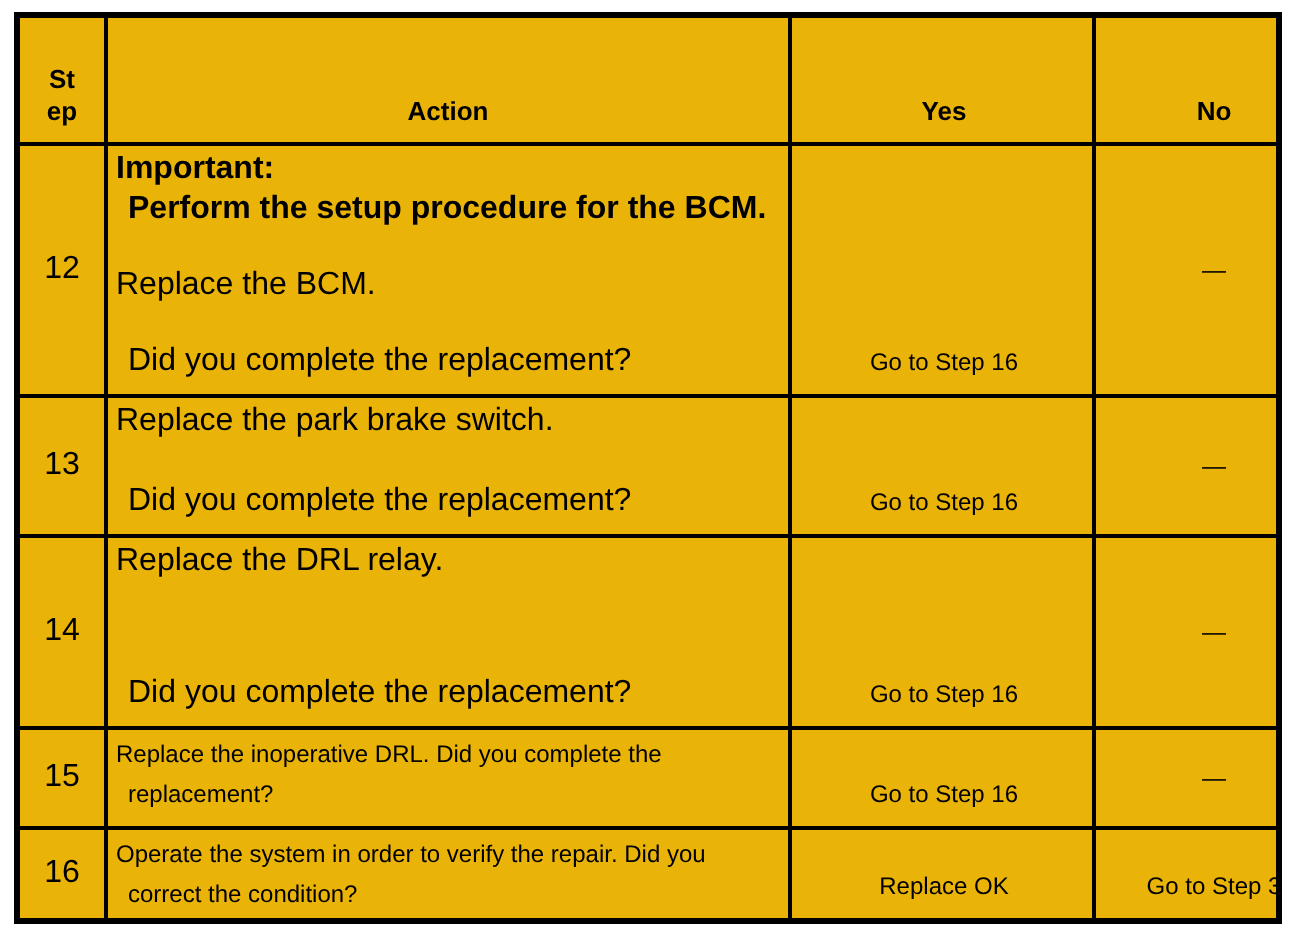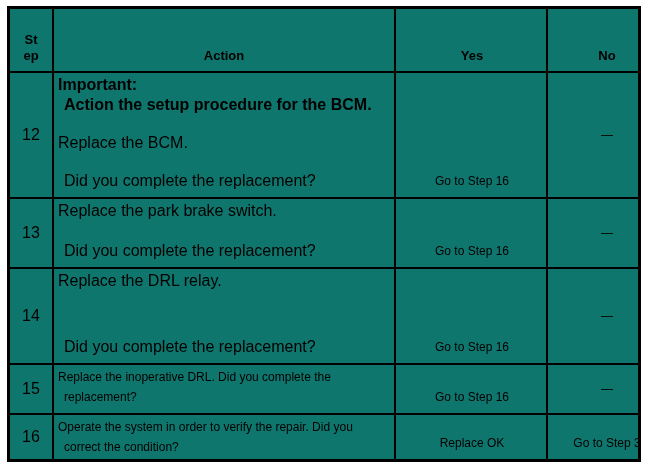--- a/index.html
+++ b/index.html
@@ -16,21 +16,21 @@
     color: #000000;
   }
   .tbl {
     position: absolute;
     left: 7px;
     top: 6px;
     width: 634px;
     height: 456px;
     border: 3px solid #000000;
     box-sizing: border-box;
-    background: #0f766e;
+    background: #eab308;
   }
   .row {
     display: flex;
     box-sizing: border-box;
   }
   .row + .row {
     border-top: 2px solid #000000;
   }
   .cell {
     box-sizing: border-box;
@@ -133,21 +133,21 @@
       <div class="cell c-no hdr">
         <span>No</span>
       </div>
     </div>
 
     <div class="row r-12">
       <div class="cell c-step stepnum">12</div>
       <div class="cell c-action action-col">
         <div class="bold">
           <div>Important:</div>
-          <div class="indent">Action the setup procedure for the BCM.</div>
+          <div class="indent">Perform the setup procedure for the BCM.</div>
         </div>
         <div>Replace the BCM.</div>
         <div class="indent">Did you complete the replacement?</div>
       </div>
       <div class="cell c-yes bottom-center">
         <span>Go to Step 16</span>
       </div>
       <div class="cell c-no middle-center">
         <span>—</span>
       </div>

